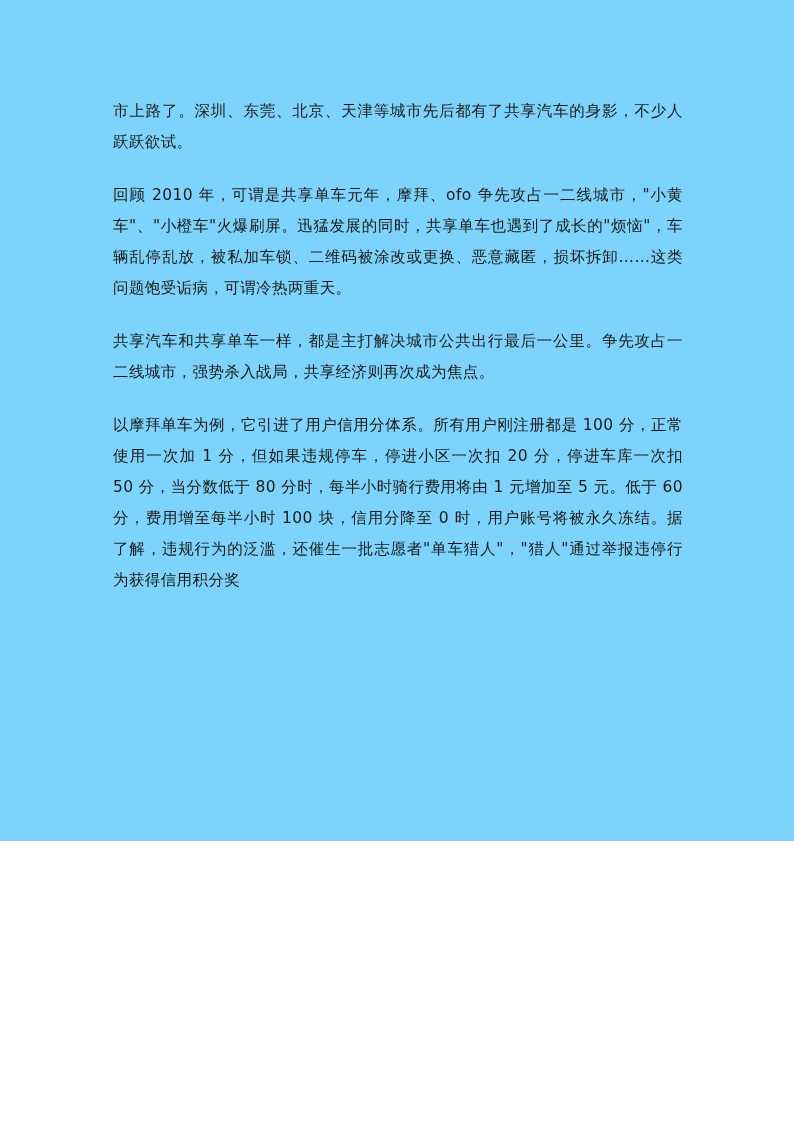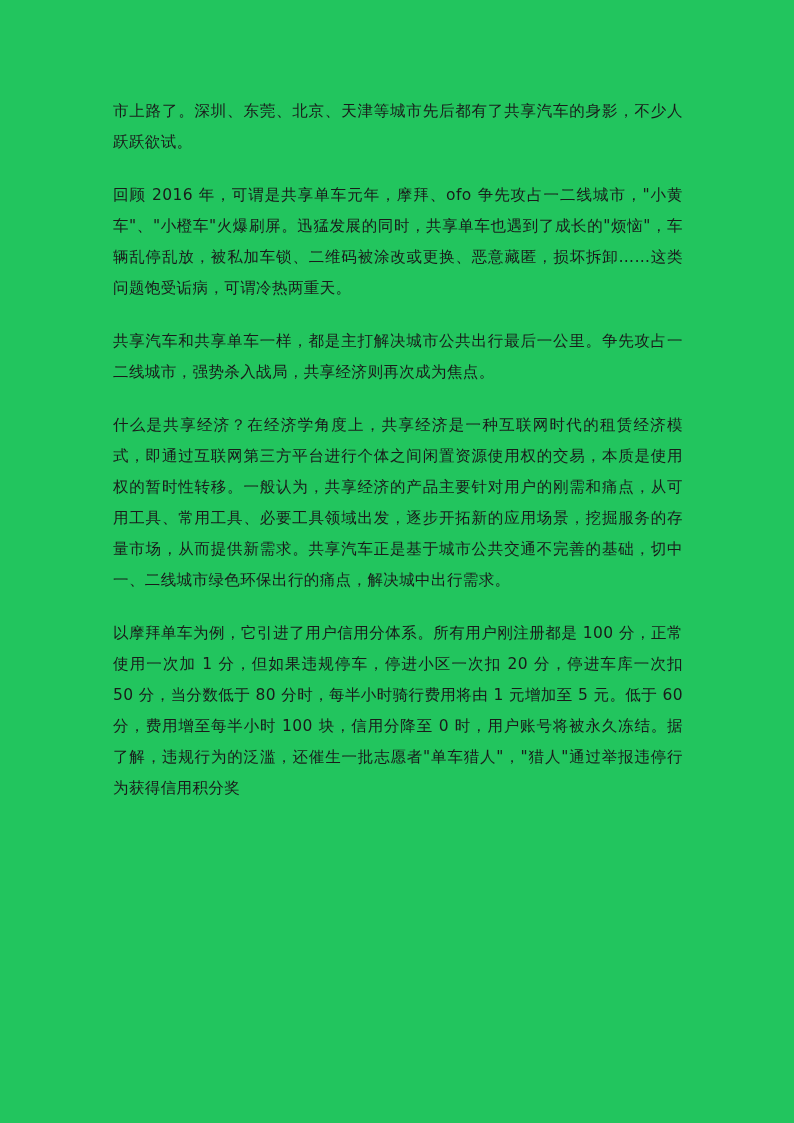--- a/index.html
+++ b/index.html
@@ -8,22 +8,22 @@
     background: #ffffff;
   }
   body {
     width: 794px;
     height: 1123px;
     font-family: "DejaVu Sans", "Liberation Sans", sans-serif;
   }
   .page {
     position: relative;
     width: 794px;
-    height: 1123px;
-    background: #22c55e;
+    height: 841px;
+    background: #7dd3fc;
     box-sizing: border-box;
   }
   .content {
     position: absolute;
     left: 113px;
     top: 96px;
     width: 570px;
   }
   .para {
     margin: 0 0 22px 0;
@@ -38,18 +38,17 @@
   .para:last-child {
     margin-bottom: 8px;
   }
 </style>
 </head>
 <body>
 
 <div class="page">
   <div class="content">
     <p class="para">市上路了。深圳、东莞、北京、天津等城市先后都有了共享汽车的身影，不少人跃跃欲试。</p>
-    <p class="para">回顾 2016 年，可谓是共享单车元年，摩拜、ofo 争先攻占一二线城市，"小黄车"、"小橙车"火爆刷屏。迅猛发展的同时，共享单车也遇到了成长的"烦恼"，车辆乱停乱放，被私加车锁、二维码被涂改或更换、恶意藏匿，损坏拆卸……这类问题饱受诟病，可谓冷热两重天。</p>
+    <p class="para">回顾 2010 年，可谓是共享单车元年，摩拜、ofo 争先攻占一二线城市，"小黄车"、"小橙车"火爆刷屏。迅猛发展的同时，共享单车也遇到了成长的"烦恼"，车辆乱停乱放，被私加车锁、二维码被涂改或更换、恶意藏匿，损坏拆卸……这类问题饱受诟病，可谓冷热两重天。</p>
     <p class="para">共享汽车和共享单车一样，都是主打解决城市公共出行最后一公里。争先攻占一二线城市，强势杀入战局，共享经济则再次成为焦点。</p>
-    <p class="para">什么是共享经济？在经济学角度上，共享经济是一种互联网时代的租赁经济模式，即通过互联网第三方平台进行个体之间闲置资源使用权的交易，本质是使用权的暂时性转移。一般认为，共享经济的产品主要针对用户的刚需和痛点，从可用工具、常用工具、必要工具领域出发，逐步开拓新的应用场景，挖掘服务的存量市场，从而提供新需求。共享汽车正是基于城市公共交通不完善的基础，切中一、二线城市绿色环保出行的痛点，解决城中出行需求。</p>
     <p class="para">以摩拜单车为例，它引进了用户信用分体系。所有用户刚注册都是 100 分，正常使用一次加 1 分，但如果违规停车，停进小区一次扣 20 分，停进车库一次扣 50 分，当分数低于 80 分时，每半小时骑行费用将由 1 元增加至 5 元。低于 60 分，费用增至每半小时 100 块，信用分降至 0 时，用户账号将被永久冻结。据了解，违规行为的泛滥，还催生一批志愿者"单车猎人"，"猎人"通过举报违停行为获得信用积分奖</p>
   </div>
 </div>
 
 </body></html>

